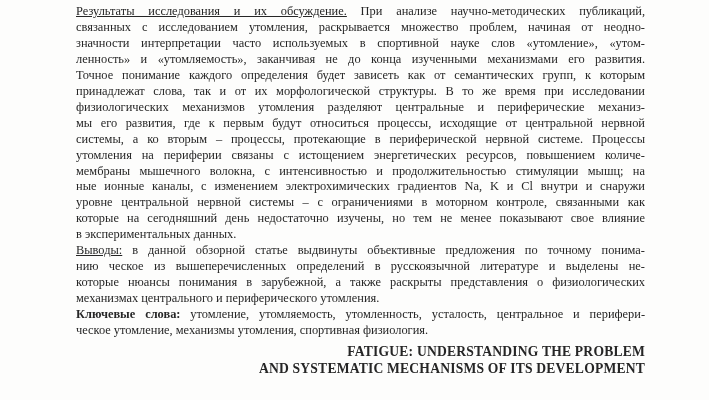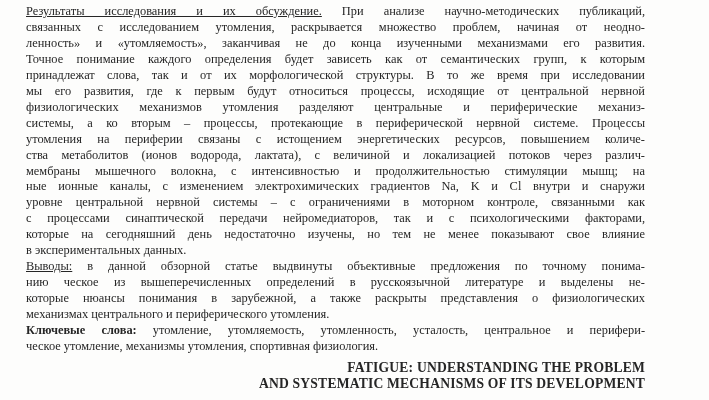--- a/index.html
+++ b/index.html
@@ -11,21 +11,21 @@
     width: 709px;
     height: 400px;
     overflow: hidden;
     font-family: "Liberation Serif", "DejaVu Serif", serif;
     color: #262626;
   }
   .page {
     box-sizing: border-box;
     width: 709px;
     height: 400px;
-    padding: 4px 64px 0 26px;
+    padding: 4px 64px 0 76px;
     overflow: hidden;
   }
   .section { margin: 0; }
   .line {
     font-size: 12.4px;
     line-height: 15.95px;
     text-align: justify;
     white-space: normal;
     overflow: hidden;
   }
@@ -43,32 +43,31 @@
     letter-spacing: 0.2px;
   }
 </style>
 </head>
 <body>
 
 <div class="page" id="page-root" style="background: rgb(253, 253, 252); color: rgb(38, 38, 38);">
     <div class="section section-results-discussion paragraph">
       <div class="line j"><span class="seg-underline">Результаты исследования и их обсуждение.</span><span class="seg-normal"> При анализе научно-методических публикаций,</span></div>
       <div class="line j"><span class="seg-normal">связанных с исследованием утомления, раскрывается множество проблем, начиная от неодно-</span></div>
+      <div class="line j"><span class="seg-normal">значности интерпретации часто используемых в спортивной науке слов «утомление», «утом-</span></div>
       <div class="line j"><span class="seg-normal">ленность» и «утомляемость», заканчивая не до конца изученными механизмами его развития.</span></div>
       <div class="line j"><span class="seg-normal">Точное понимание каждого определения будет зависеть как от семантических групп, к которым</span></div>
       <div class="line j"><span class="seg-normal">принадлежат слова, так и от их морфологической структуры. В то же время при исследовании</span></div>
+      <div class="line j"><span class="seg-normal">физиологических механизмов утомления разделяют центральные и периферические механиз-</span></div>
       <div class="line j"><span class="seg-normal">мы его развития, где к первым будут относиться процессы, исходящие от центральной нервной</span></div>
-      <div class="line j"><span class="seg-normal">физиологических механизмов утомления разделяют центральные и периферические механиз-</span></div>
       <div class="line j"><span class="seg-normal">системы, а ко вторым – процессы, протекающие в периферической нервной системе. Процессы</span></div>
       <div class="line j"><span class="seg-normal">утомления на периферии связаны с истощением энергетических ресурсов, повышением количе-</span></div>
-      <div class="line j"><span class="seg-normal">ства метаболитов (ионов водорода, лактата), с величиной и локализацией потоков через различ-</span></div>
       <div class="line j"><span class="seg-normal">мембраны мышечного волокна, с интенсивностью и продолжительностью стимуляции мышц; на</span></div>
       <div class="line j"><span class="seg-normal">ные ионные каналы, с изменением электрохимических градиентов Na, K и Cl внутри и снаружи</span></div>
       <div class="line j"><span class="seg-normal">уровне центральной нервной системы – с ограничениями в моторном контроле, связанными как</span></div>
-      <div class="line j"><span class="seg-normal">с процессами синаптической передачи нейромедиаторов, так и с психологическими факторами,</span></div>
       <div class="line j"><span class="seg-normal">которые на сегодняшний день недостаточно изучены, но тем не менее показывают свое влияние</span></div>
       <div class="line"><span class="seg-normal">в экспериментальных данных.</span></div>
     </div>
     <div class="section section-conclusions paragraph">
       <div class="line j"><span class="seg-underline">Выводы:</span><span class="seg-normal"> в данной обзорной статье выдвинуты объективные предложения по точному понима-</span></div>
       <div class="line j"><span class="seg-normal">нию ческое из вышеперечисленных определений в русскоязычной литературе и выделены не-</span></div>
       <div class="line j"><span class="seg-normal">которые нюансы понимания в зарубежной, а также раскрыты представления о физиологических</span></div>
       <div class="line"><span class="seg-normal">механизмах центрального и периферического утомления.</span></div>
     </div>
     <div class="section section-keywords paragraph">

